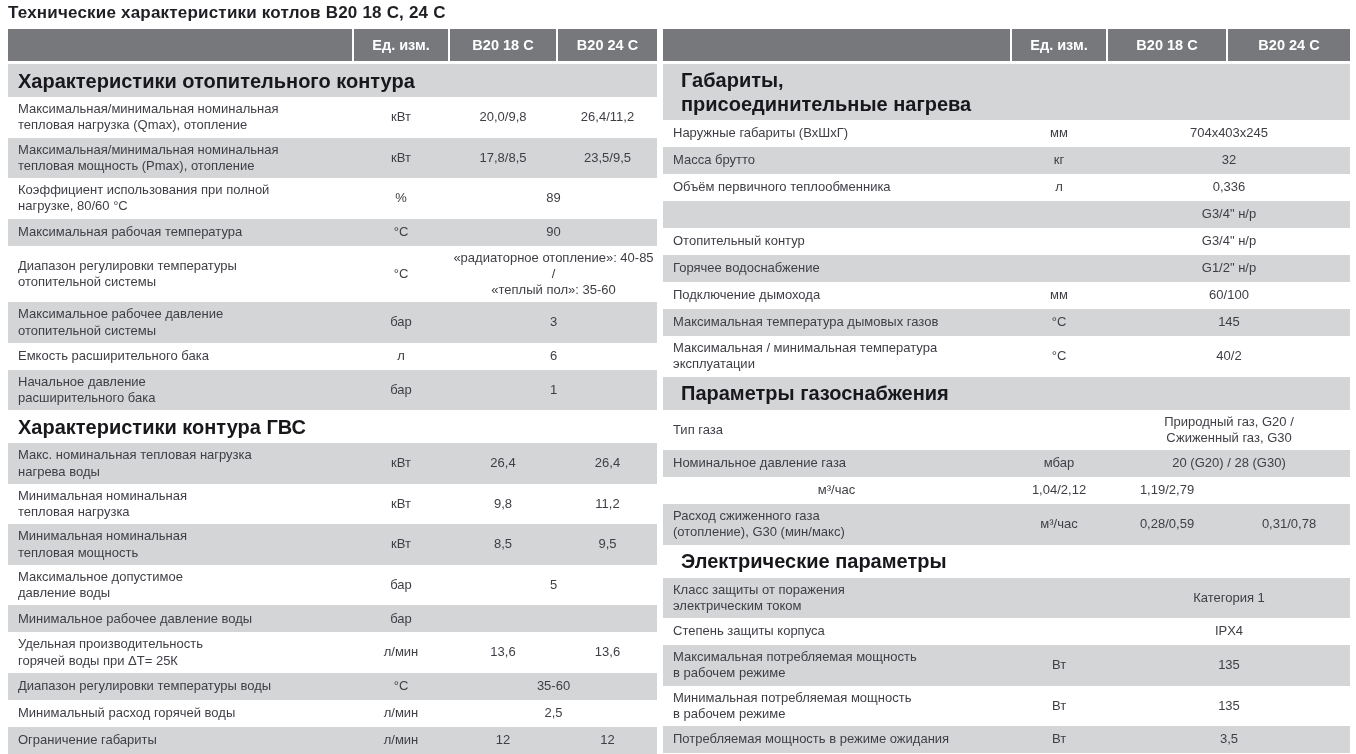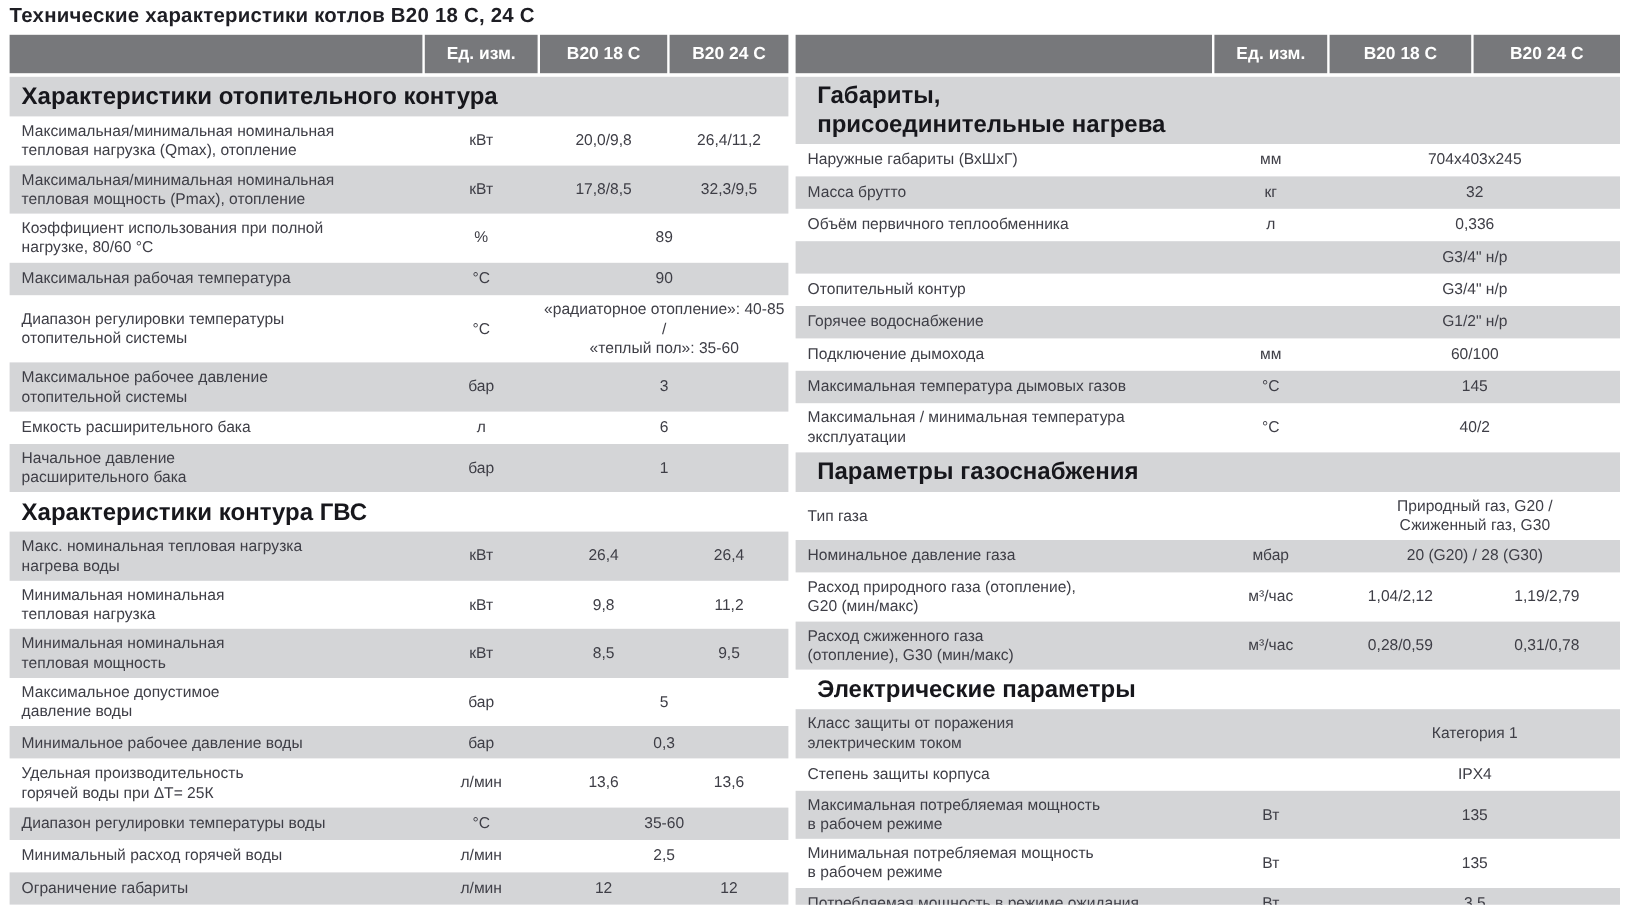--- a/index.html
+++ b/index.html
@@ -102,21 +102,21 @@
 тепловая нагрузка (Qmax), отопление</div>
           <div class="unit">кВт</div>
           <div class="val">20,0/9,8</div>
           <div class="val">26,4/11,2</div>
         </div>
         <div class="t-row gray">
           <div class="label">Максимальная/минимальная  номинальная
 тепловая мощность (Pmax), отопление</div>
           <div class="unit">кВт</div>
           <div class="val">17,8/8,5</div>
-          <div class="val">32,3/9,5</div>
+          <div class="val">23,5/9,5</div>
         </div>
         <div class="t-row">
           <div class="label">Коэффициент использования при полной
 нагрузке, 80/60 °C</div>
           <div class="unit">%</div>
           <div class="val span2">89</div>
         </div>
         <div class="t-row gray">
           <div class="label">Максимальная рабочая температура</div>
           <div class="unit">°C</div>
@@ -170,21 +170,20 @@
         </div>
         <div class="t-row">
           <div class="label">Максимальное допустимое
 давление воды</div>
           <div class="unit">бар</div>
           <div class="val span2">5</div>
         </div>
         <div class="t-row gray">
           <div class="label">Минимальное рабочее давление воды</div>
           <div class="unit">бар</div>
-          <div class="val span2">0,3</div>
         </div>
         <div class="t-row">
           <div class="label">Удельная производительность
 горячей воды при ΔT= 25К</div>
           <div class="unit">л/мин</div>
           <div class="val">13,6</div>
           <div class="val">13,6</div>
         </div>
         <div class="t-row gray">
           <div class="label">Диапазон регулировки температуры воды</div>
@@ -263,22 +262,20 @@
           <div class="unit"></div>
           <div class="val span2">Природный газ, G20 /
 Сжиженный газ, G30</div>
         </div>
         <div class="t-row gray">
           <div class="label">Номинальное давление газа</div>
           <div class="unit">мбар</div>
           <div class="val span2">20 (G20) / 28 (G30)</div>
         </div>
         <div class="t-row">
-          <div class="label">Расход природного газа (отопление),
-G20 (мин/макс)</div>
           <div class="unit">м³/час</div>
           <div class="val">1,04/2,12</div>
           <div class="val">1,19/2,79</div>
         </div>
         <div class="t-row gray">
           <div class="label">Расход сжиженного газа
 (отопление), G30 (мин/макс)</div>
           <div class="unit">м³/час</div>
           <div class="val">0,28/0,59</div>
           <div class="val">0,31/0,78</div>

